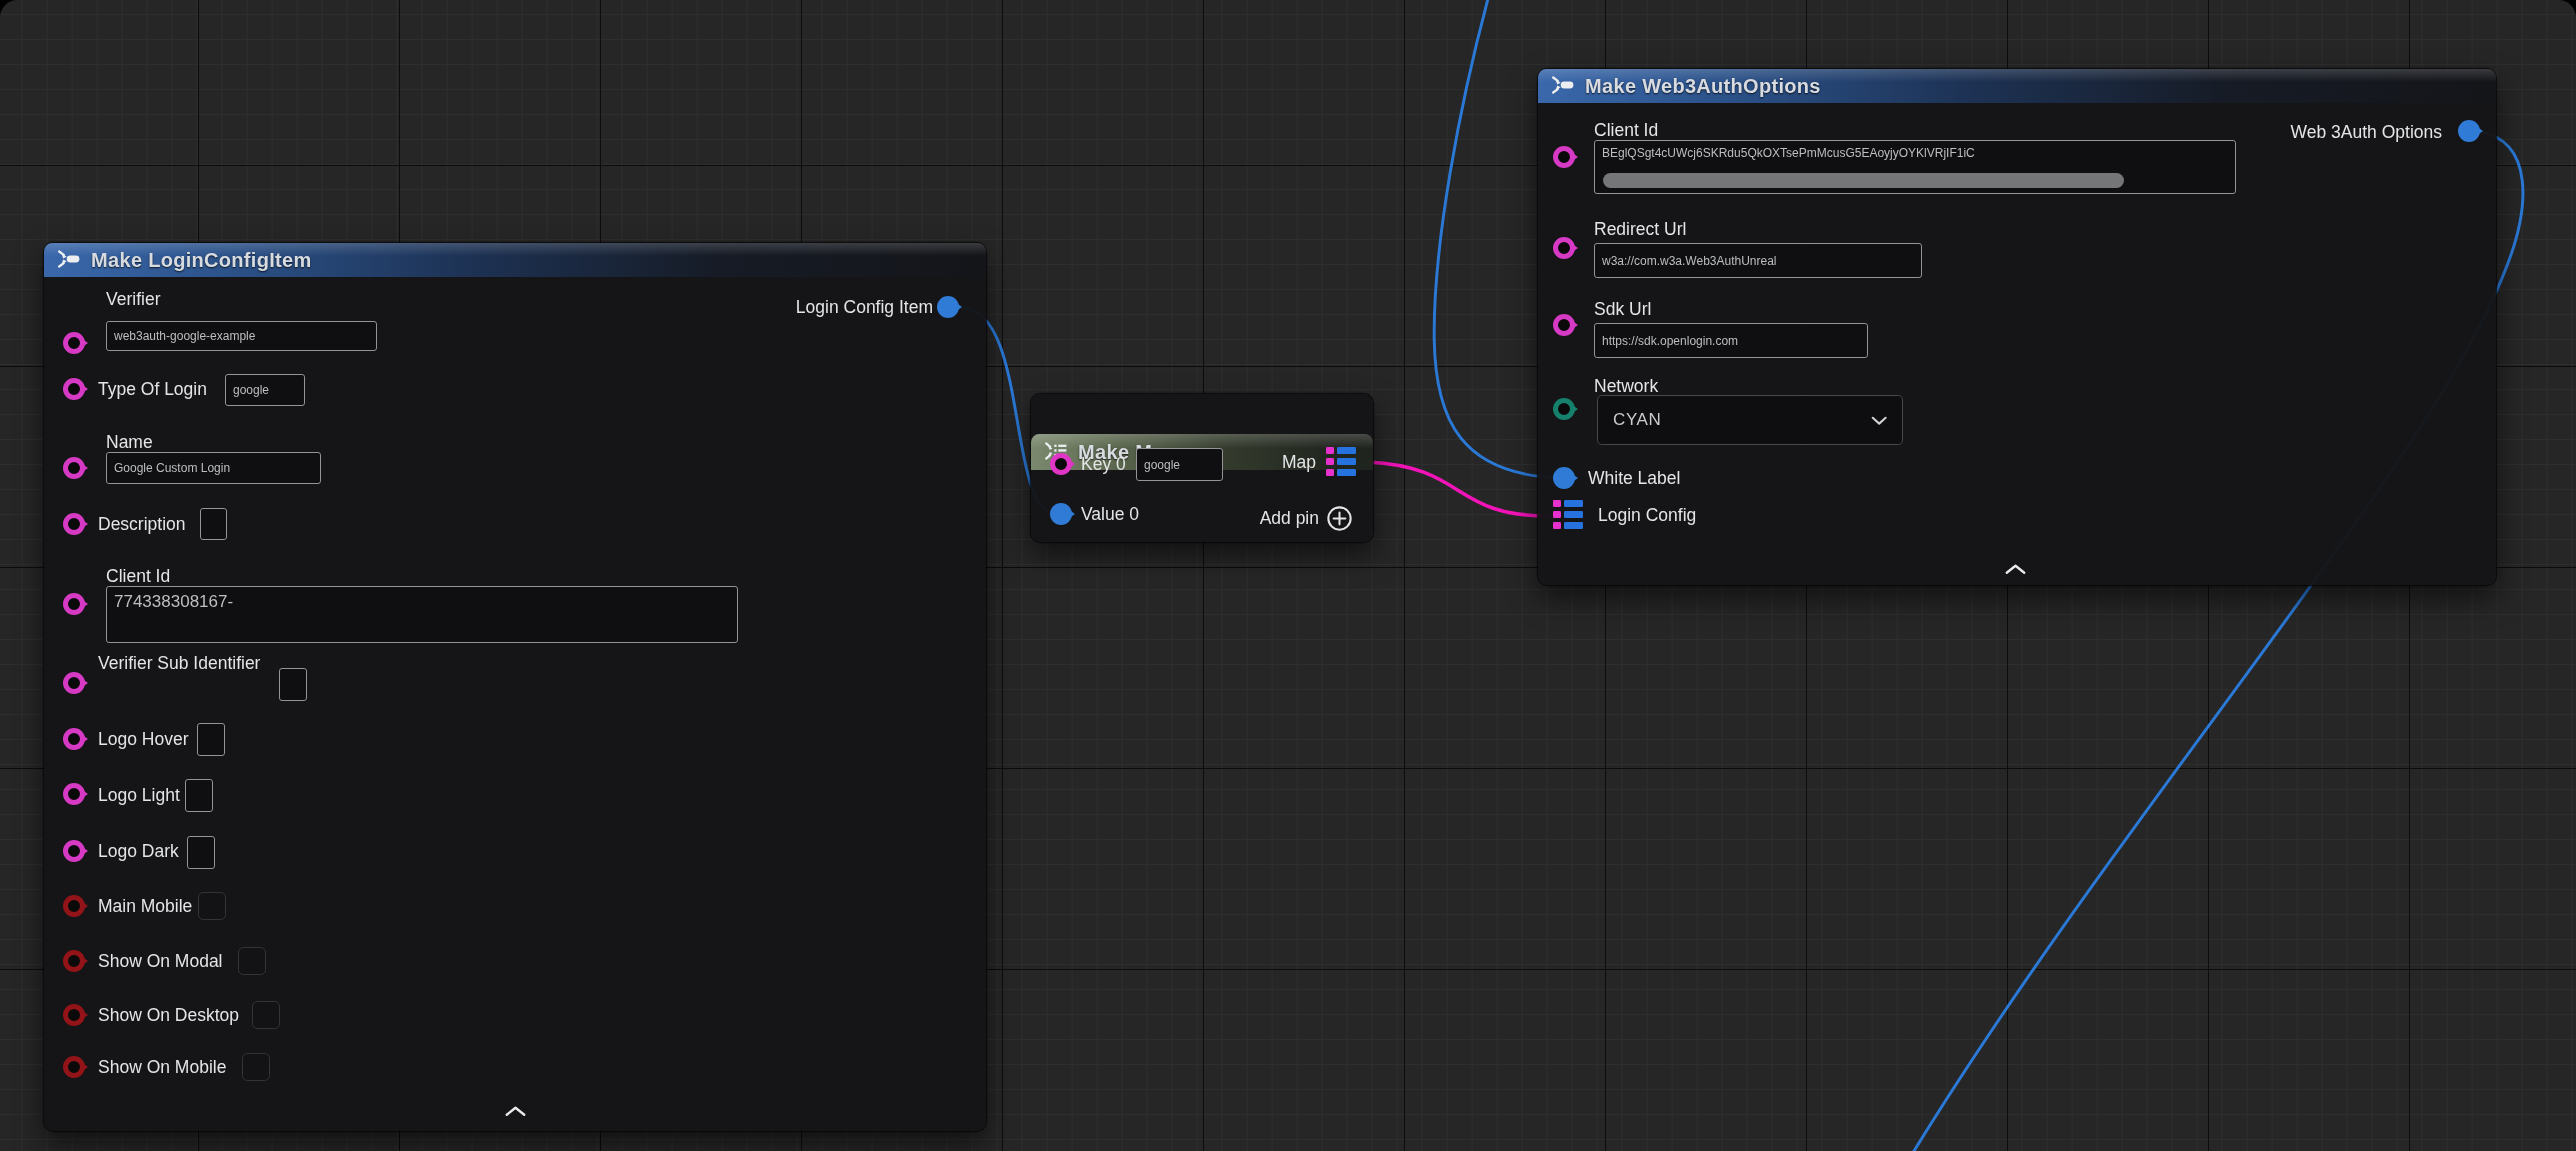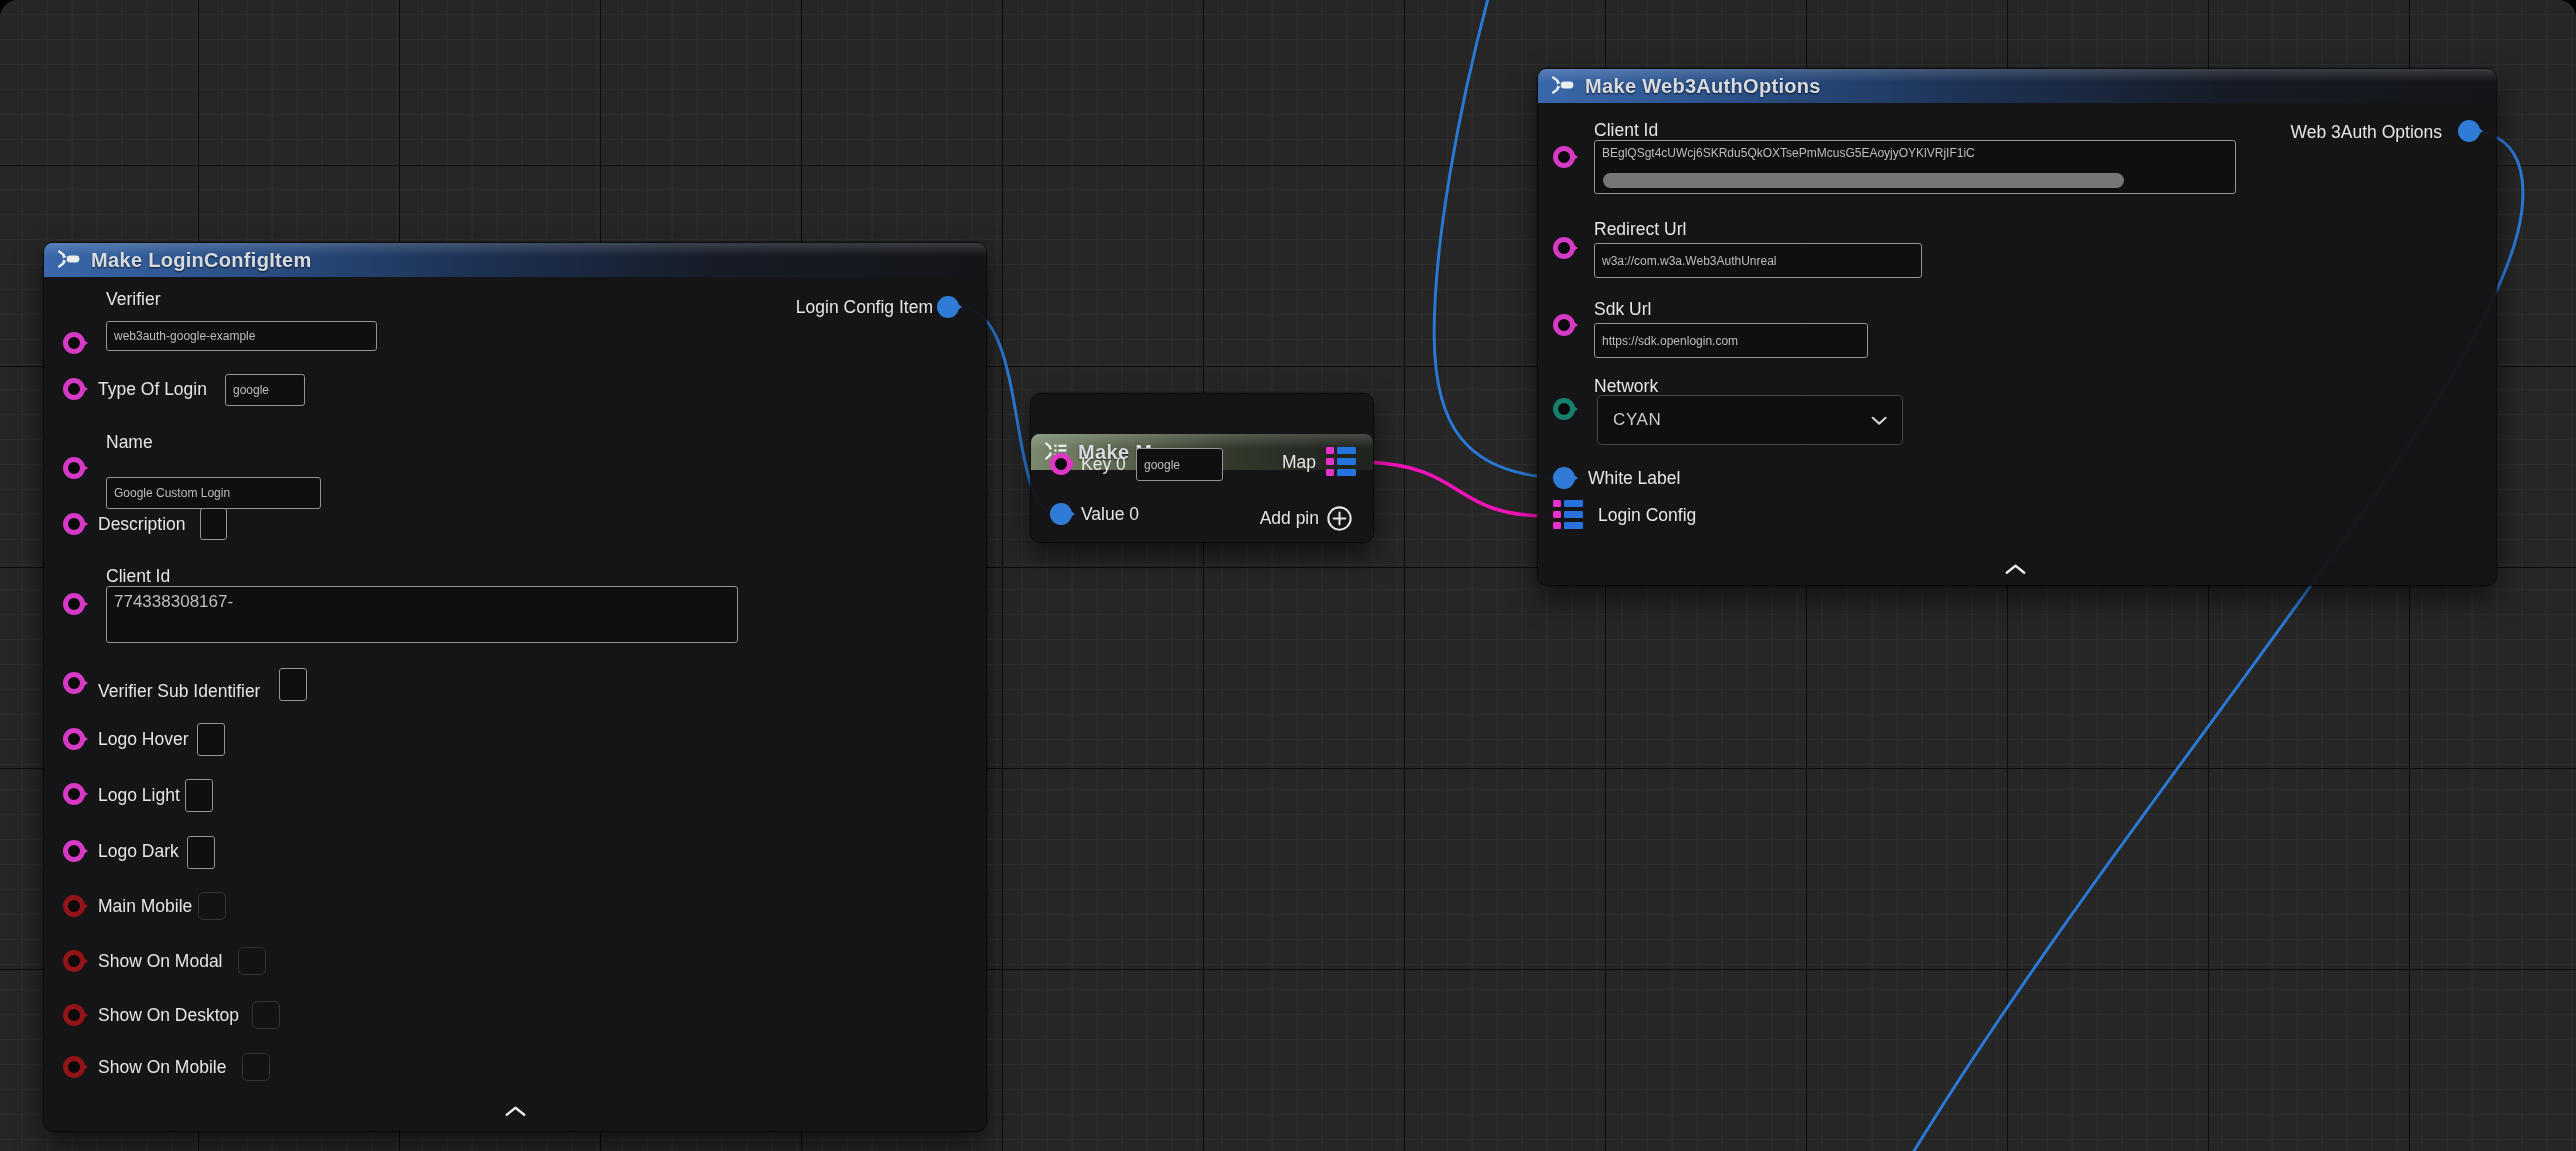--- a/index.html
+++ b/index.html
@@ -91,36 +91,36 @@
     </div>
 
     <span class="pin" style="--c:#d63ac4;left:19.3px;top:135px;"></span>
     <span class="lbl" style="left:54px;top:146px;">Type Of Login</span>
     <div class="tbox" style="left:181px;top:131px;width:80px;height:32px;">
       <span>google</span>
     </div>
 
     <span class="lbl" style="left:62px;top:199px;">Name</span>
     <span class="pin" style="--c:#d63ac4;left:19.3px;top:214px;"></span>
-    <div class="tbox" style="left:62px;top:209px;width:215px;height:32px;margin-top:25px;">
+    <div class="tbox" style="left:62px;top:209px;width:215px;height:32px;">
       <span>Google Custom Login</span>
     </div>
 
     <span class="pin" style="--c:#d63ac4;left:19.3px;top:270px;"></span>
     <span class="lbl" style="left:54px;top:281px;">Description</span>
     <div class="tbox" style="left:156px;top:265px;width:27px;height:32px;"></div>
 
     <span class="lbl" style="left:62px;top:333px;">Client Id</span>
     <span class="pin" style="--c:#d63ac4;left:19.3px;top:350px;"></span>
     <div class="tbox multi" style="left:62px;top:343px;width:632px;height:57px;">
       <div>774338308167-</div>
     </div>
 
     <span class="pin" style="--c:#d63ac4;left:19.3px;top:429px;"></span>
-    <span class="lbl" style="left:54px;top:448px;">Verifier Sub Identifier</span>
+    <span class="lbl" style="left:54px;top:420px;">Verifier Sub Identifier</span>
     <div class="tbox" style="left:235px;top:425px;width:28px;height:33px;"></div>
 
     <span class="pin" style="--c:#d63ac4;left:19.3px;top:485px;"></span>
     <span class="lbl" style="left:54px;top:496px;">Logo Hover</span>
     <div class="tbox" style="left:153px;top:480px;width:28px;height:33px;"></div>
 
     <span class="pin" style="--c:#d63ac4;left:19.3px;top:540px;"></span>
     <span class="lbl" style="left:54px;top:552px;">Logo Light</span>
     <div class="tbox" style="left:141px;top:536px;width:28px;height:33px;"></div>
 

